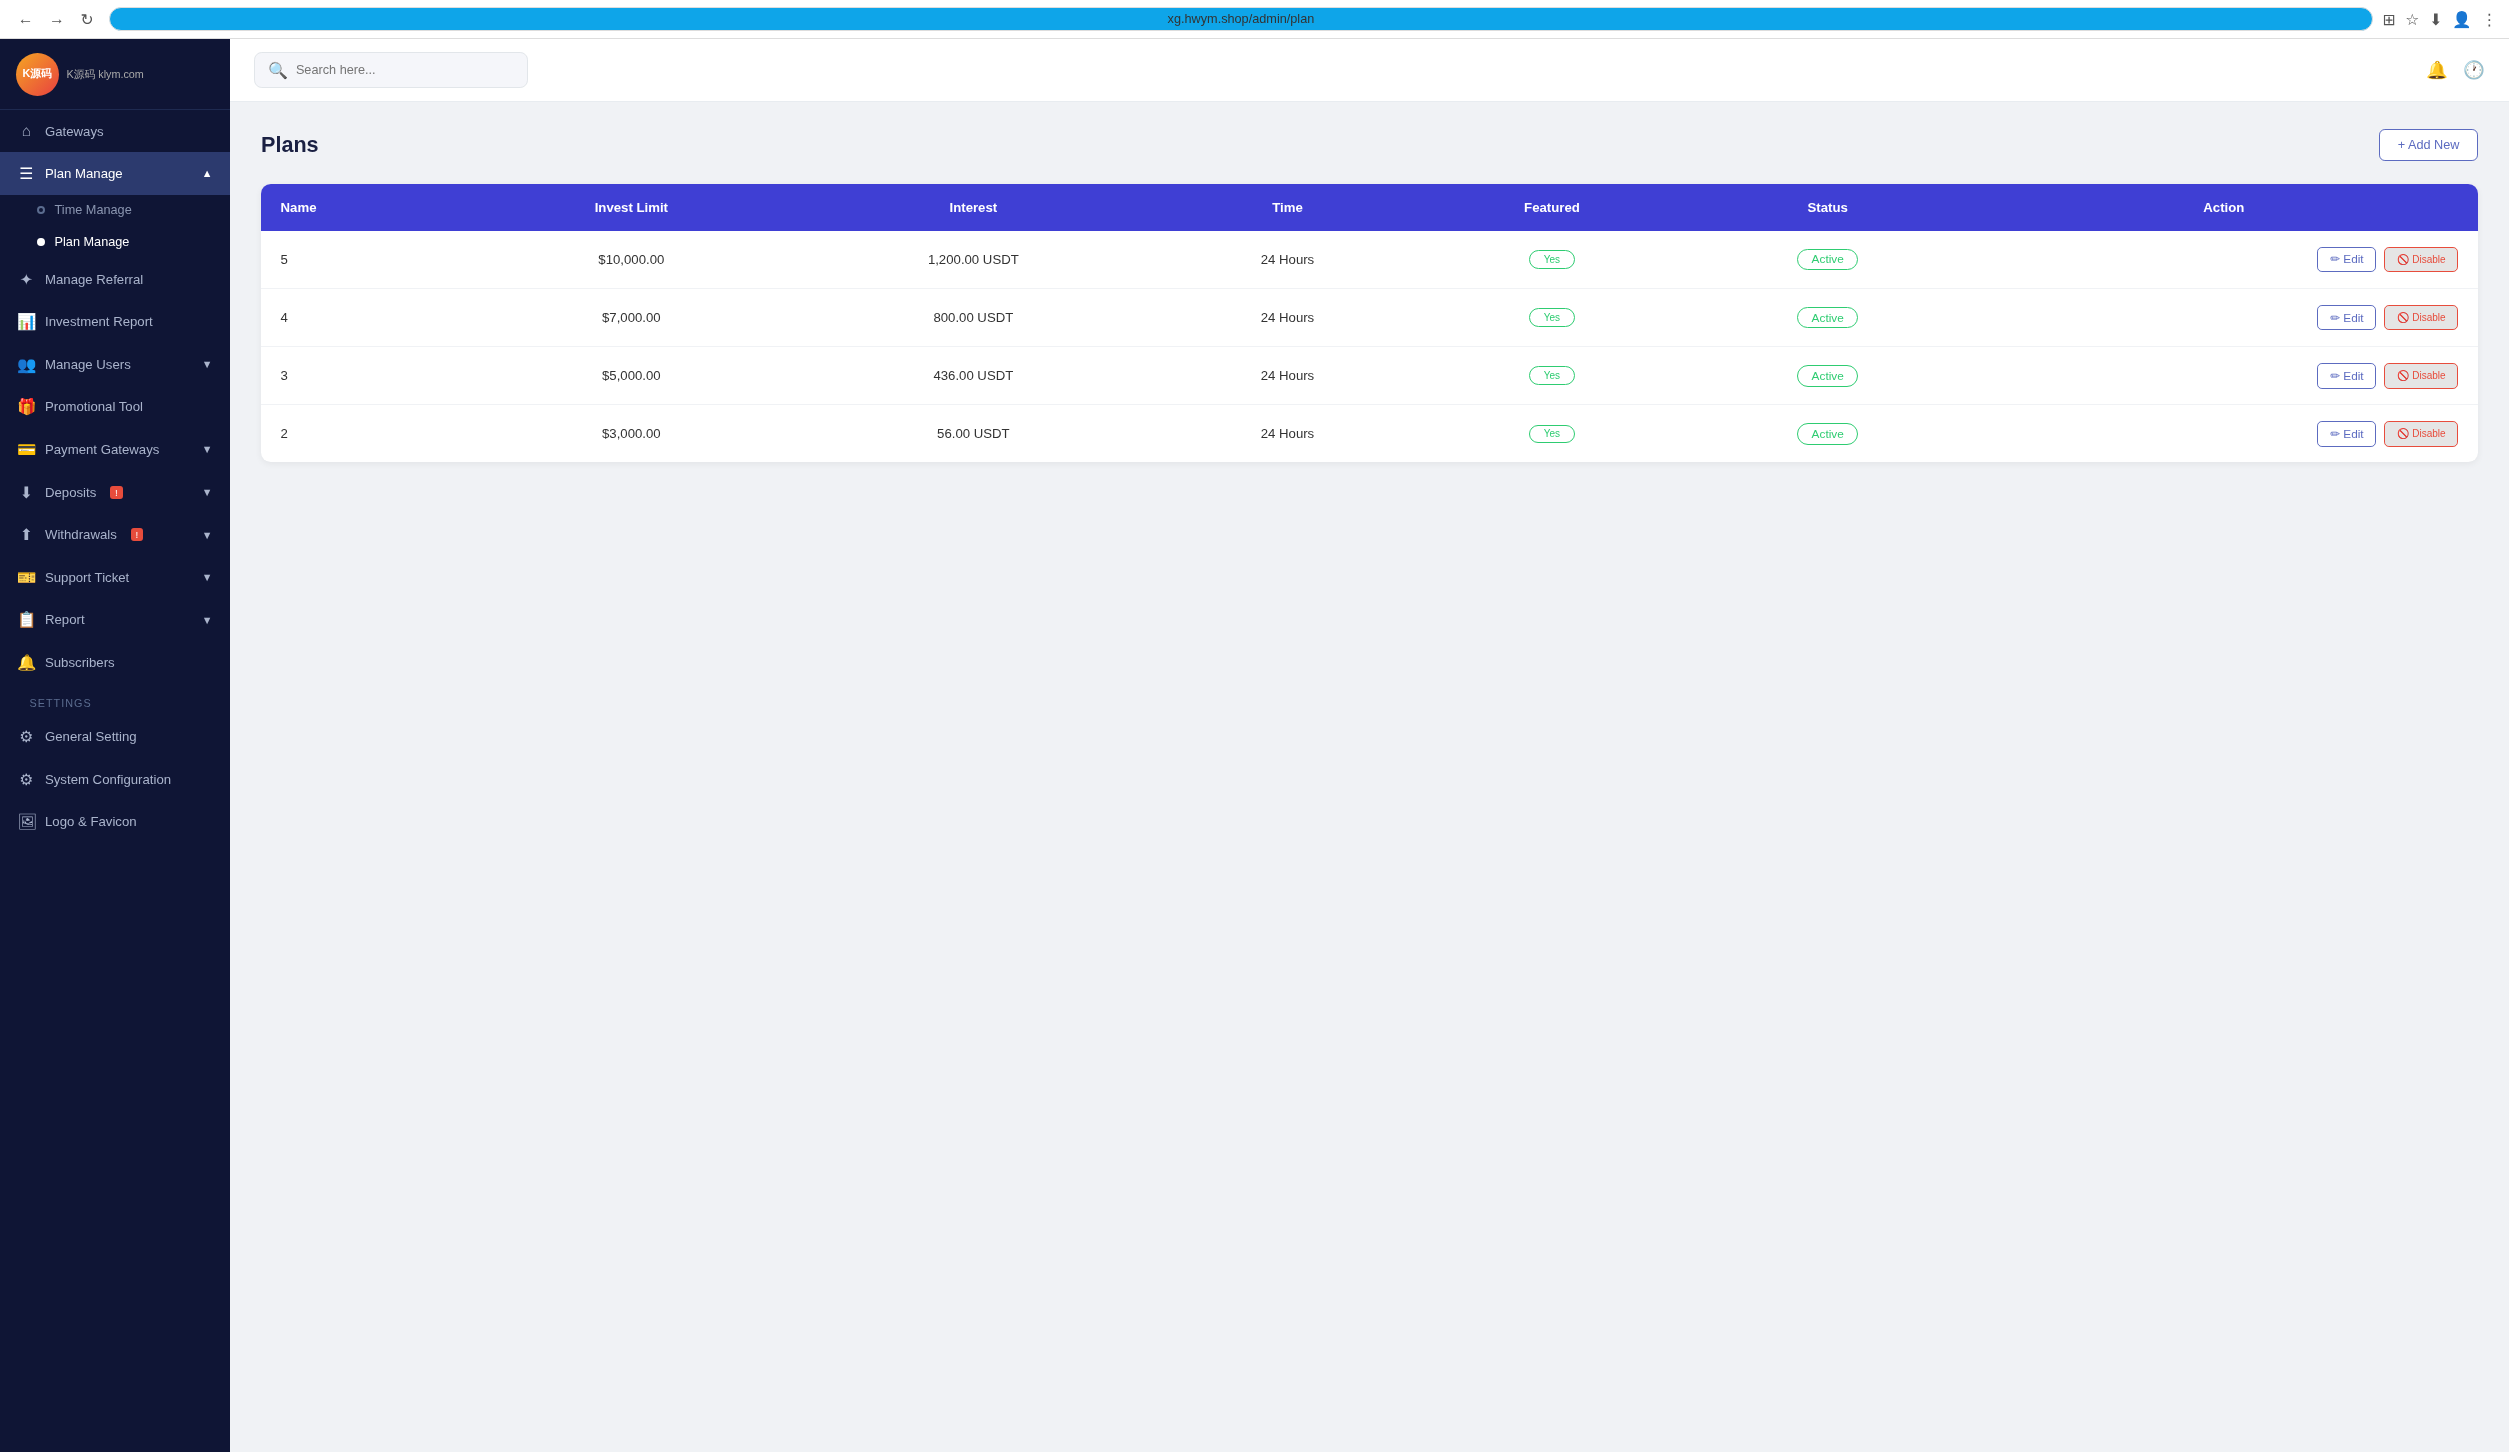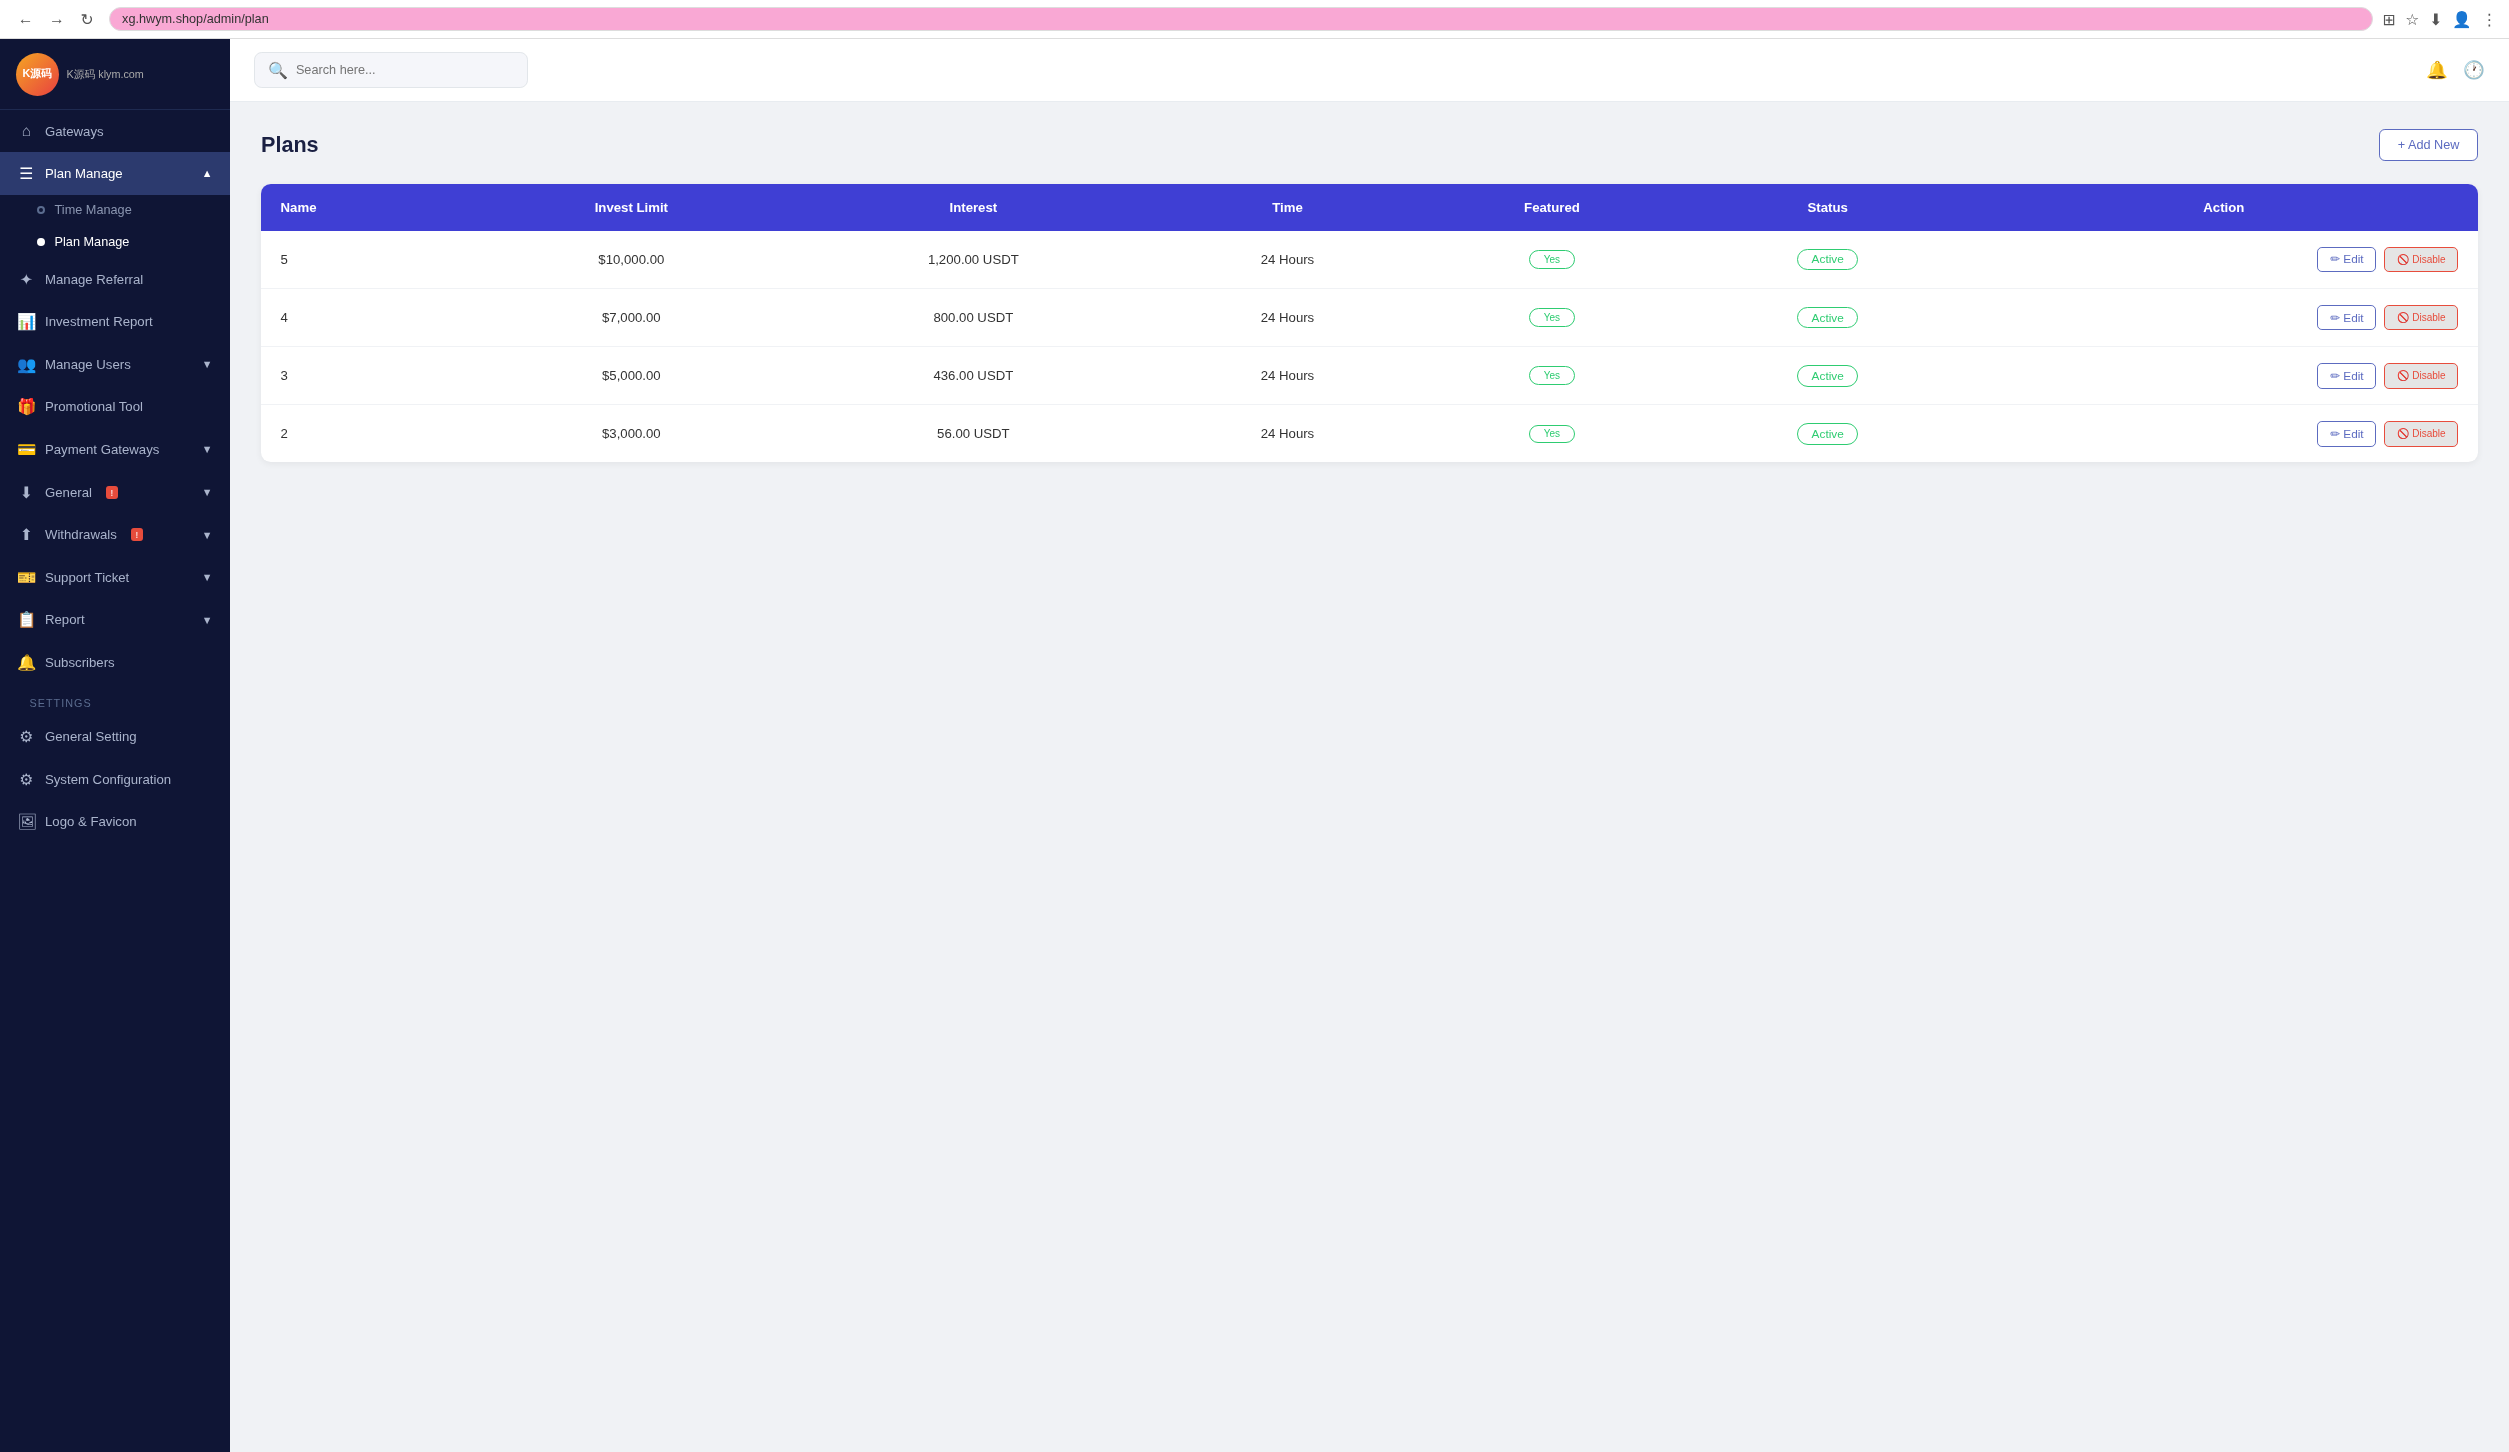--- a/index.html
+++ b/index.html
@@ -15,26 +15,27 @@
       gap: 9.8px;
       border-bottom: 1px solid #ddd;
       font-size: 12.7px;
       color: #444;
       flex-shrink: 0;
     }
     .browser-nav-buttons { display: flex; gap: 3.9px; }
     .nav-btn { background: none; border: none; cursor: pointer; color: #555; font-size: 15.7px; padding: 2px 5.9px; }
     .address-bar {
       flex: 1;
-      background: #f9a8d4;
+      background: #0ea5e9;
       border: 1px solid #ddd;
       border-radius: 19.6px;
       padding: 3.9px 11.8px;
       font-size: 12.7px;
       color: #333;
+      text-align: center;
     }
     .browser-actions { display: flex; gap: 9.8px; color: #555; font-size: 15.7px; }
 
     
     .app-wrapper { display: flex; flex: 1; overflow: hidden; }
 
     
     .sidebar {
       width: 230px;
       background: #0f1535;
@@ -282,21 +283,21 @@
     </div>
 
     <div class="nav-item">
       <span class="nav-icon">💳</span>
       <span>Payment Gateways</span>
       <span class="arrow">▼</span>
     </div>
 
     <div class="nav-item">
       <span class="nav-icon">⬇</span>
-      <span>General</span>
+      <span>Deposits</span>
       <span class="nav-badge">!</span>
       <span class="arrow">▼</span>
     </div>
 
     <div class="nav-item">
       <span class="nav-icon">⬆</span>
       <span>Withdrawals</span>
       <span class="nav-badge">!</span>
       <span class="arrow">▼</span>
     </div>

